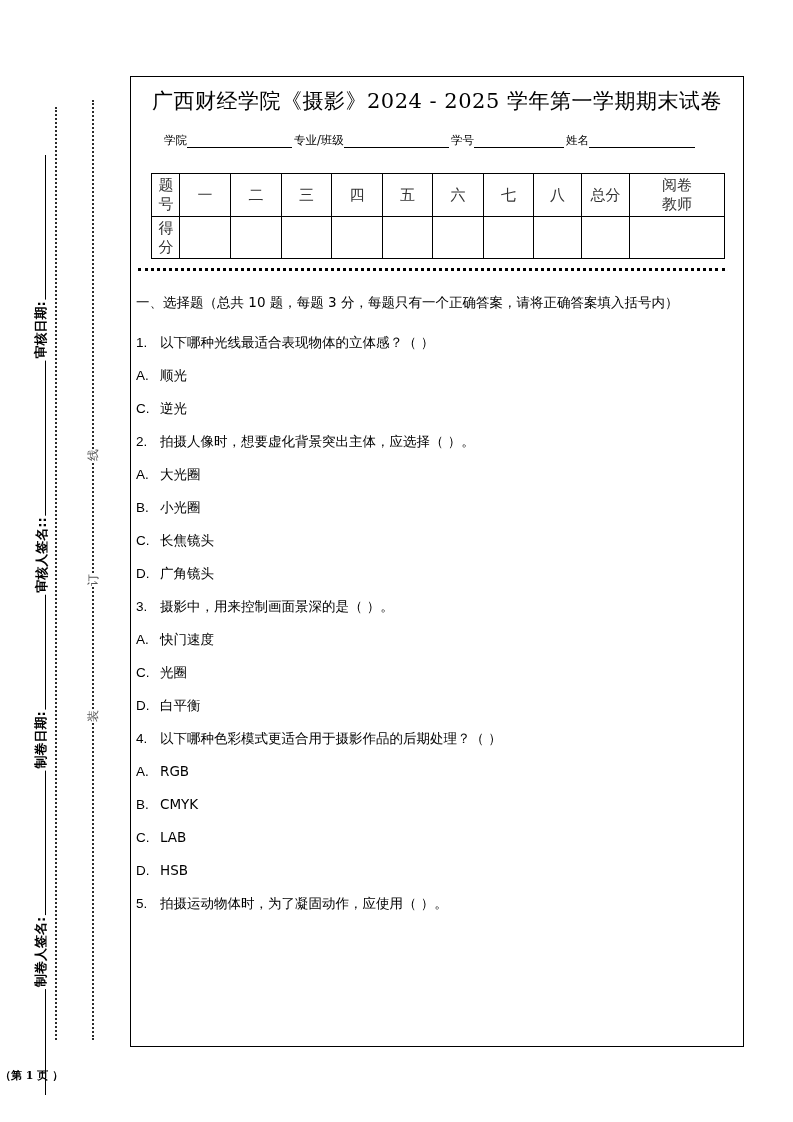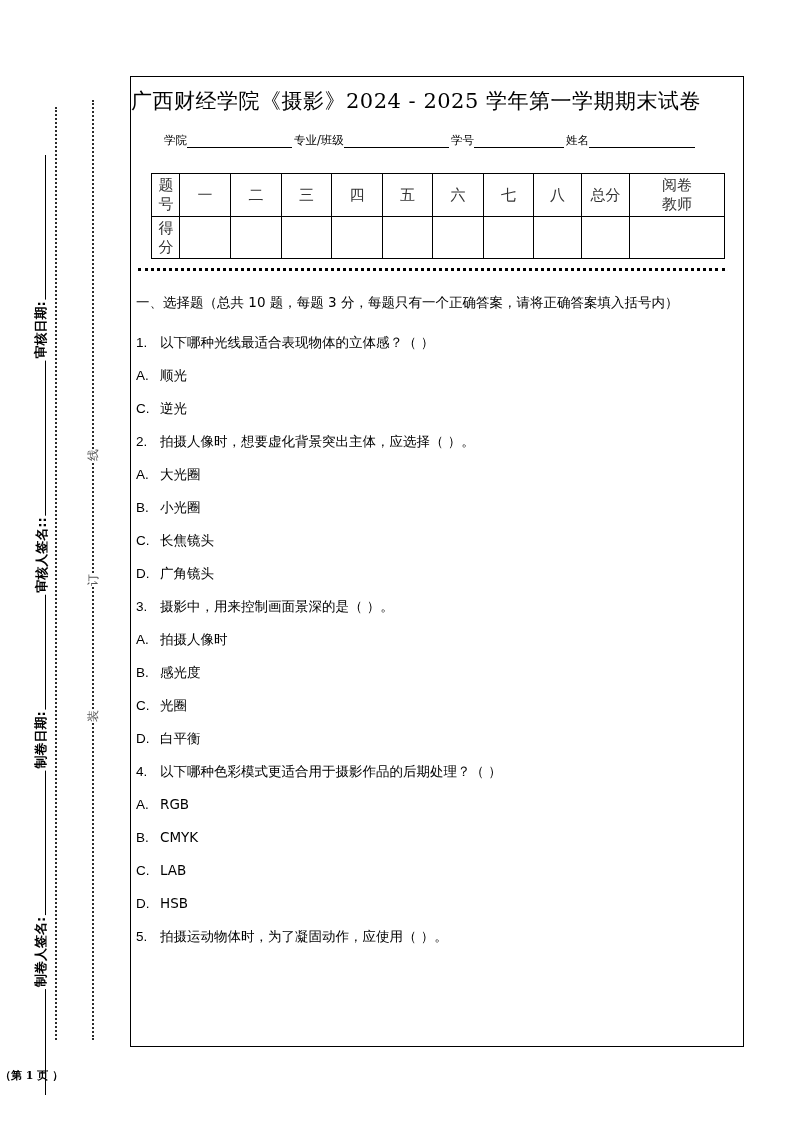--- a/index.html
+++ b/index.html
@@ -16,21 +16,21 @@
   .bind-char {
     position: absolute; transform: rotate(-90deg);
     font-family: "DejaVu Serif", serif; font-size: 12px; color: #555;
     background: #fff; line-height: 14px; padding: 1px 0;
   }
 
   
   .page-box { position: absolute; left: 130px; top: 76px; width: 614px; height: 971px; border: 1.5px solid #000; box-sizing: border-box; }
 
   .title {
-    position: absolute; left: 0; top: 10px; width: 100%; text-align: left;
+    position: absolute; left: 0; top: 10px; width: 100%; text-align: center;
     font-family: "DejaVu Serif", serif; font-size: 21px; letter-spacing: 0.5px;
   }
 
   .info-row {
     position: absolute; left: 33px; top: 56px; display: flex; align-items: flex-start;
     font-family: "DejaVu Sans", sans-serif; font-size: 11.5px;
   }
   .info-row .blank { display: inline-block; border-bottom: 1px solid #000; height: 14px; margin-right: 2px; }
 
   .score-table {
@@ -126,22 +126,21 @@
     <div class="line"><span class="num">A.</span><span>顺光</span></div>
     <div class="line"><span class="num">C.</span><span>逆光</span></div>
 
     <div class="line"><span class="num">2.</span><span>拍摄人像时，想要虚化背景突出主体，应选择（   ）。</span></div>
     <div class="line"><span class="num">A.</span><span>大光圈</span></div>
     <div class="line"><span class="num">B.</span><span>小光圈</span></div>
     <div class="line"><span class="num">C.</span><span>长焦镜头</span></div>
     <div class="line"><span class="num">D.</span><span>广角镜头</span></div>
 
     <div class="line"><span class="num">3.</span><span>摄影中，用来控制画面景深的是（   ）。</span></div>
-    <div class="line"><span class="num">A.</span><span>拍摄人像时</span></div>
-    <div class="line"><span class="num">B.</span><span>感光度</span></div>
+    <div class="line"><span class="num">A.</span><span>快门速度</span></div>
     <div class="line"><span class="num">C.</span><span>光圈</span></div>
     <div class="line"><span class="num">D.</span><span>白平衡</span></div>
 
     <div class="line"><span class="num">4.</span><span>以下哪种色彩模式更适合用于摄影作品的后期处理？（   ）</span></div>
     <div class="line"><span class="num">A.</span><span>RGB</span></div>
     <div class="line"><span class="num">B.</span><span>CMYK</span></div>
     <div class="line"><span class="num">C.</span><span>LAB</span></div>
     <div class="line"><span class="num">D.</span><span>HSB</span></div>
 
     <div class="line"><span class="num">5.</span><span>拍摄运动物体时，为了凝固动作，应使用（   ）。</span></div>

